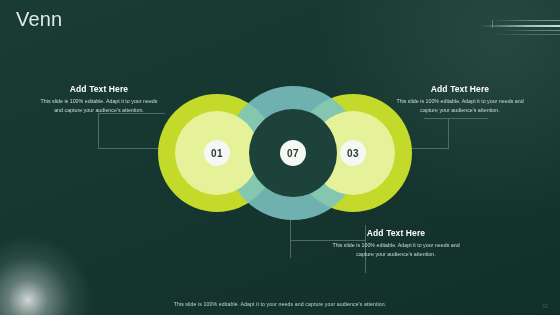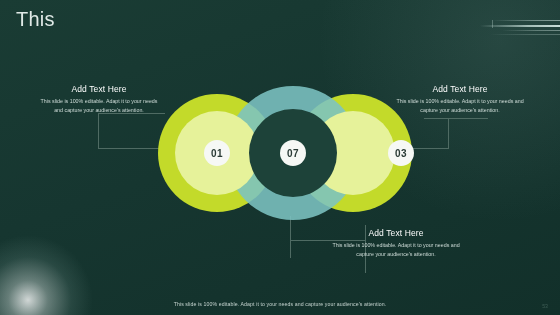--- a/index.html
+++ b/index.html
@@ -47,26 +47,26 @@
   .ring.i2{left:249px;top:109px;width:88px;height:88px;background:#1d4239;}
 
   .num{
     position:absolute;width:26px;height:26px;border-radius:50%;
     background:#f6f8f5;color:#2a3b36;
     font-size:10px;font-weight:700;letter-spacing:.4px;
     display:flex;align-items:center;justify-content:center;
   }
   .num.n1{left:204px;top:140px;}
   .num.n2{left:280px;top:140px;}
-  .num.n3{left:340px;top:140px;margin-left:48px;}
+  .num.n3{left:340px;top:140px;}
 
   
   .callout{position:absolute;}
   .callout .head{
-    font-size:8.5px;font-weight:400;color:#ffffff;margin:0 0 3px 0;letter-spacing:.1px;
+    font-size:8.5px;font-weight:700;color:#ffffff;margin:0 0 3px 0;letter-spacing:.1px;
   }
   .callout .body{
     font-size:5.3px;line-height:1.65;color:#cfdcd8;margin:0;
   }
   .c-left{left:38px;top:84px;width:122px;text-align:center;}
   .c-right{left:396px;top:84px;width:128px;text-align:center;}
   .c-bottom{left:330px;top:228px;width:132px;text-align:center;}
 
   
   .ln{position:absolute;background:#4f6b63;}
@@ -100,21 +100,21 @@
 <div class="slide">
 
   <div class="deco">
     <i class="l1"></i>
     <i class="l2"></i>
     <i class="l3"></i>
     <i class="l4"></i>
     <i class="v1"></i>
   </div>
 
-  <div class="title">This</div>
+  <div class="title">Venn</div>
 
   <div class="ln h L-h1"></div>
   <div class="ln v L-v"></div>
   <div class="ln h L-h2"></div>
 
   <div class="ln h R-h1"></div>
   <div class="ln v R-v"></div>
   <div class="ln h R-h2"></div>
 
   <div class="ln v B-v1"></div>

